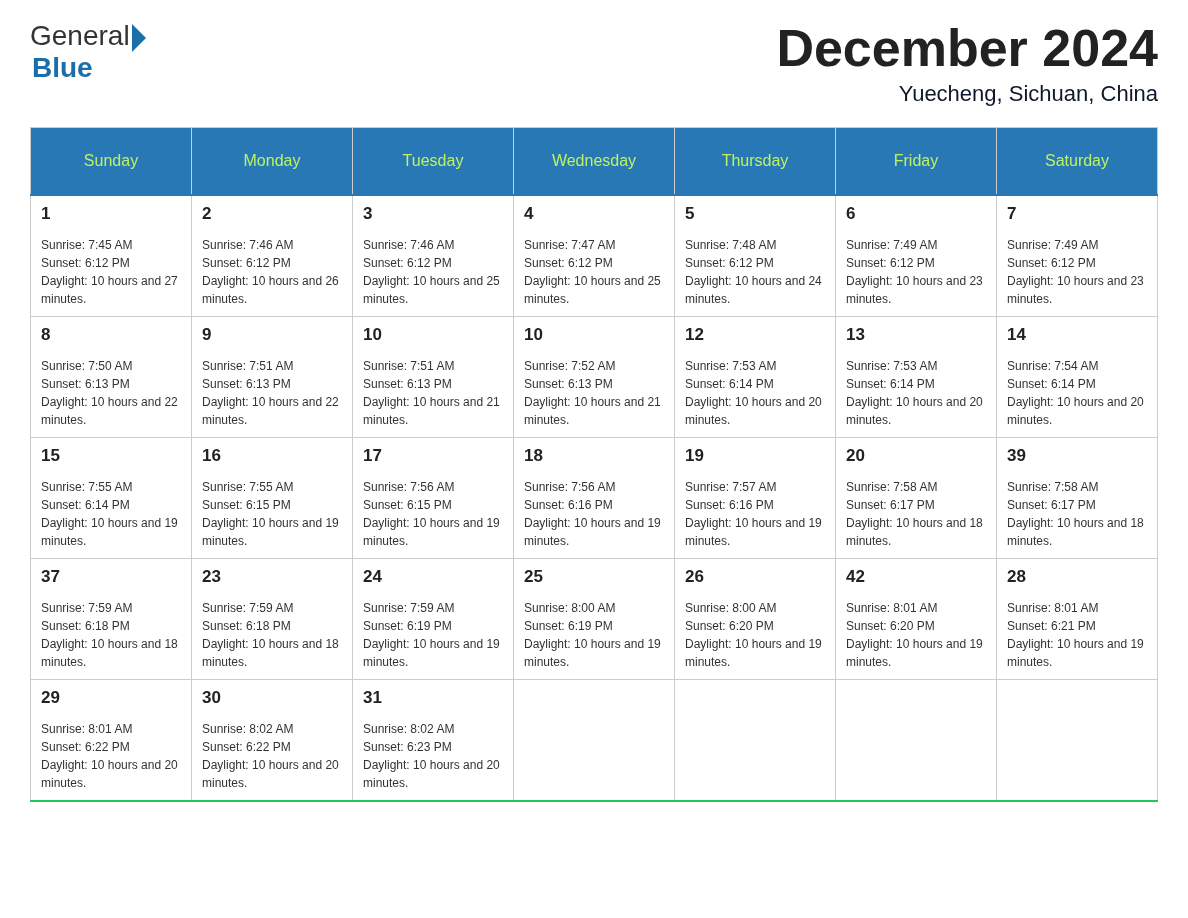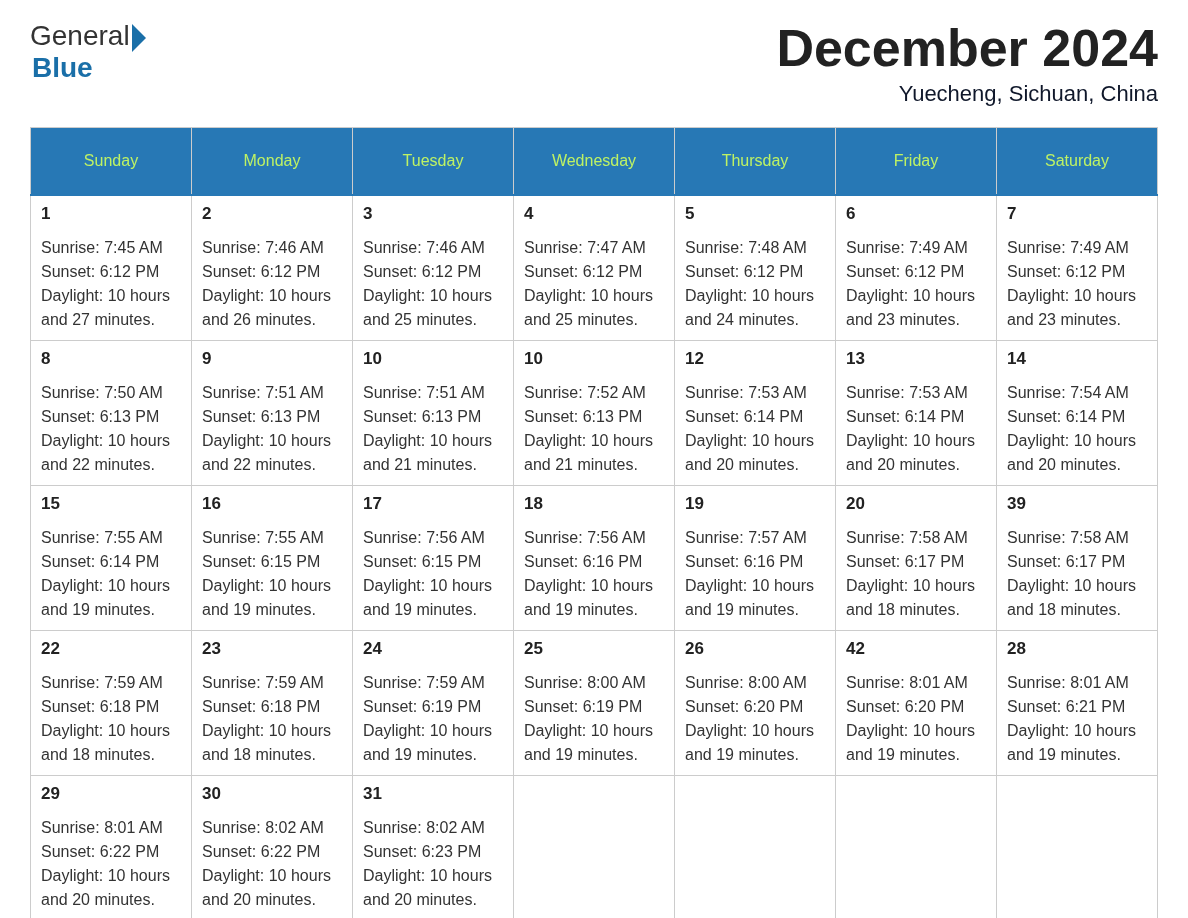--- a/index.html
+++ b/index.html
@@ -102,21 +102,21 @@
 
     .day-number {
       font-size: 17px;
       font-weight: bold;
       color: #222;
       display: block;
       margin-bottom: 4px;
     }
 
     .day-info {
-      font-size: 16px;
+      font-size: 12px;
       color: #333;
       line-height: 1.5;
       margin-top: 12px;
     }
 
     .empty-cell {
       background: #fff;
     }
 
     .calendar tbody tr td {
@@ -242,21 +242,21 @@
           <span class="day-number">20</span>
           <div class="day-info">Sunrise: 7:58 AM<br>Sunset: 6:17 PM<br>Daylight: 10 hours and 18 minutes.</div>
         </td>
         <td>
           <span class="day-number">39</span>
           <div class="day-info">Sunrise: 7:58 AM<br>Sunset: 6:17 PM<br>Daylight: 10 hours and 18 minutes.</div>
         </td>
       </tr>
       <tr>
         <td>
-          <span class="day-number">22</span>
+          <span class="day-number">37</span>
           <div class="day-info">Sunrise: 7:59 AM<br>Sunset: 6:18 PM<br>Daylight: 10 hours and 18 minutes.</div>
         </td>
         <td>
           <span class="day-number">23</span>
           <div class="day-info">Sunrise: 7:59 AM<br>Sunset: 6:18 PM<br>Daylight: 10 hours and 18 minutes.</div>
         </td>
         <td>
           <span class="day-number">24</span>
           <div class="day-info">Sunrise: 7:59 AM<br>Sunset: 6:19 PM<br>Daylight: 10 hours and 19 minutes.</div>
         </td>

